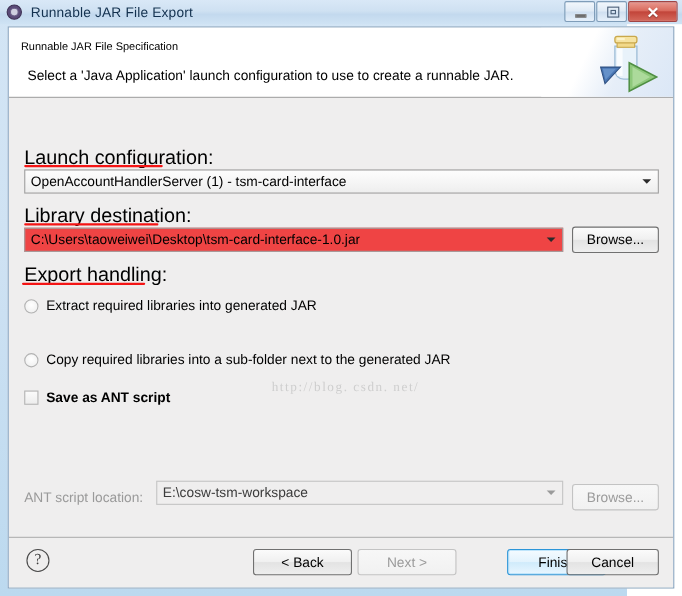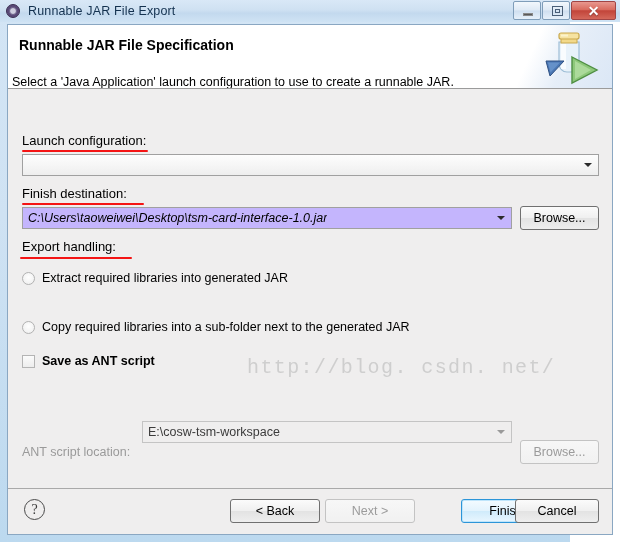--- a/index.html
+++ b/index.html
@@ -133,30 +133,29 @@
     left: 0; top: 0;
     width: 604px; height: 64px;
     background: #ffffff;
     border-bottom: 1px solid #9b9b9b;
     box-sizing: border-box;
     overflow: hidden;
   }
   #header-title {
     position: absolute;
     left: 11px; top: 12px;
-    font-size: 14px;
-    font-weight: bold;
+    font-size: 10px;
+    font-weight: normal;
     color: #000;
   }
   #header-desc {
     position: absolute;
-    left: 4px; top: 37px;
+    left: 17px; top: 37px;
     font-size: 12.5px;
     color: #000;
-    margin-top: 13px;
   }
   #header-shade {
     position: absolute;
     right: 0; top: 0;
     width: 120px; height: 64px;
     background: linear-gradient(115deg, #ffffff 0%, #ffffff 35%, #e6eef8 60%, #dbe7f6 100%);
   }
   
   #jar-icon {
     position: absolute;
@@ -167,21 +166,21 @@
   
   #content {
     position: absolute;
     left: 0; top: 64px;
     width: 604px;
     height: 445px;
     background: #efeeee;
   }
 
   .field-label {
-    font-size: 13px;
+    font-size: 18px;
     color: #000;
     display: inline-block;
     position: relative;
   }
 
   
   .redline {
     position: absolute;
     height: 2px;
     background: #f41414;
@@ -192,22 +191,21 @@
   .combo {
     box-sizing: border-box;
     height: 22px;
     border: 1px solid #a0a0a0;
     background: linear-gradient(to bottom, #fdfdfd 0%, #f6f6f6 50%, #eeeeee 100%);
     position: relative;
     display: flex;
     align-items: center;
   }
   .combo.plainfield {
-    background: #c4b5fd;
-    font-style: italic;
+    background: #ef4444;
   }
   .combo .combo-text {
     margin-left: 5px;
     font-size: 12.5px;
     color: #000;
     white-space: nowrap;
     overflow: hidden;
   }
   .combo .arrow {
     position: absolute;
@@ -333,23 +331,23 @@
     font-size: 14px;
     font-family: "Liberation Serif", serif;
     display: flex;
     align-items: center;
     justify-content: center;
   }
 
   
   #watermark {
     position: absolute;
-    left: 239px; top: 267px;
-    font-family: Liberation Mono, monospace;
-    font-size: 20px;
+    left: 239px; top: 255px;
+    font-family: Liberation Serif, serif;
+    font-size: 12px;
     letter-spacing: 1.4px;
     color: #c9c9c9;
     opacity: .85;
     white-space: nowrap;
     pointer-events: none;
   }
 </style>
 </head>
 <body>
 
@@ -401,25 +399,26 @@
       <div id="header-desc">Select a 'Java Application' launch configuration to use to create a runnable JAR.</div>
     </div>
 
     <div id="content">
 
       <div style="position:absolute;left:14px;top:44px;">
         <span class="field-label">Launch configuration:</span>
         <span class="redline" style="left:0;top:17px;width:126px;"></span>
       </div>
       <div class="combo" style="position:absolute;left:14px;top:65px;width:577px;">
+        <span class="combo-text">OpenAccountHandlerServer (1) - tsm-card-interface</span>
         <span class="arrow"></span>
       </div>
 
       <div style="position:absolute;left:14px;top:97px;">
-        <span class="field-label">Finish destination:</span>
+        <span class="field-label">Library destination:</span>
         <span class="redline" style="left:0;top:17px;width:122px;"></span>
       </div>
       <div class="combo plainfield" style="position:absolute;left:14px;top:118px;width:490px;">
         <span class="combo-text">C:\Users\taoweiwei\Desktop\tsm-card-interface-1.0.jar</span>
         <span class="arrow"></span>
       </div>
       <button class="btn" style="position:absolute;left:512px;top:117px;width:79px;">Browse...</button>
 
       <div style="position:absolute;left:14px;top:150px;">
         <span class="field-label">Export handling:</span>
@@ -434,21 +433,21 @@
         <span class="radio"></span>
         <span class="radio-label">Copy required libraries into a sub-folder next to the generated JAR</span>
       </div>
 
       <div class="cb-row" style="left:14px;top:265px;">
         <span class="checkbox"></span>
         <span class="cb-label">Save as ANT script</span>
       </div>
 
       <div id="ant-label">ANT script location:</div>
-      <div class="combo disabled" style="position:absolute;left:134px;top:332px;width:370px;">
+      <div class="combo disabled" style="position:absolute;left:134px;top:348px;width:370px;">
         <span class="combo-text">E:\cosw-tsm-workspace</span>
         <span class="arrow"></span>
       </div>
       <button class="btn disabled" style="position:absolute;left:512px;top:351px;width:79px;">Browse...</button>
 
       <div id="watermark">http://blog. csdn. net/</div>
 
       <div id="separator"></div>
       <div id="buttonbar">
         <div id="help-icon">?</div>

